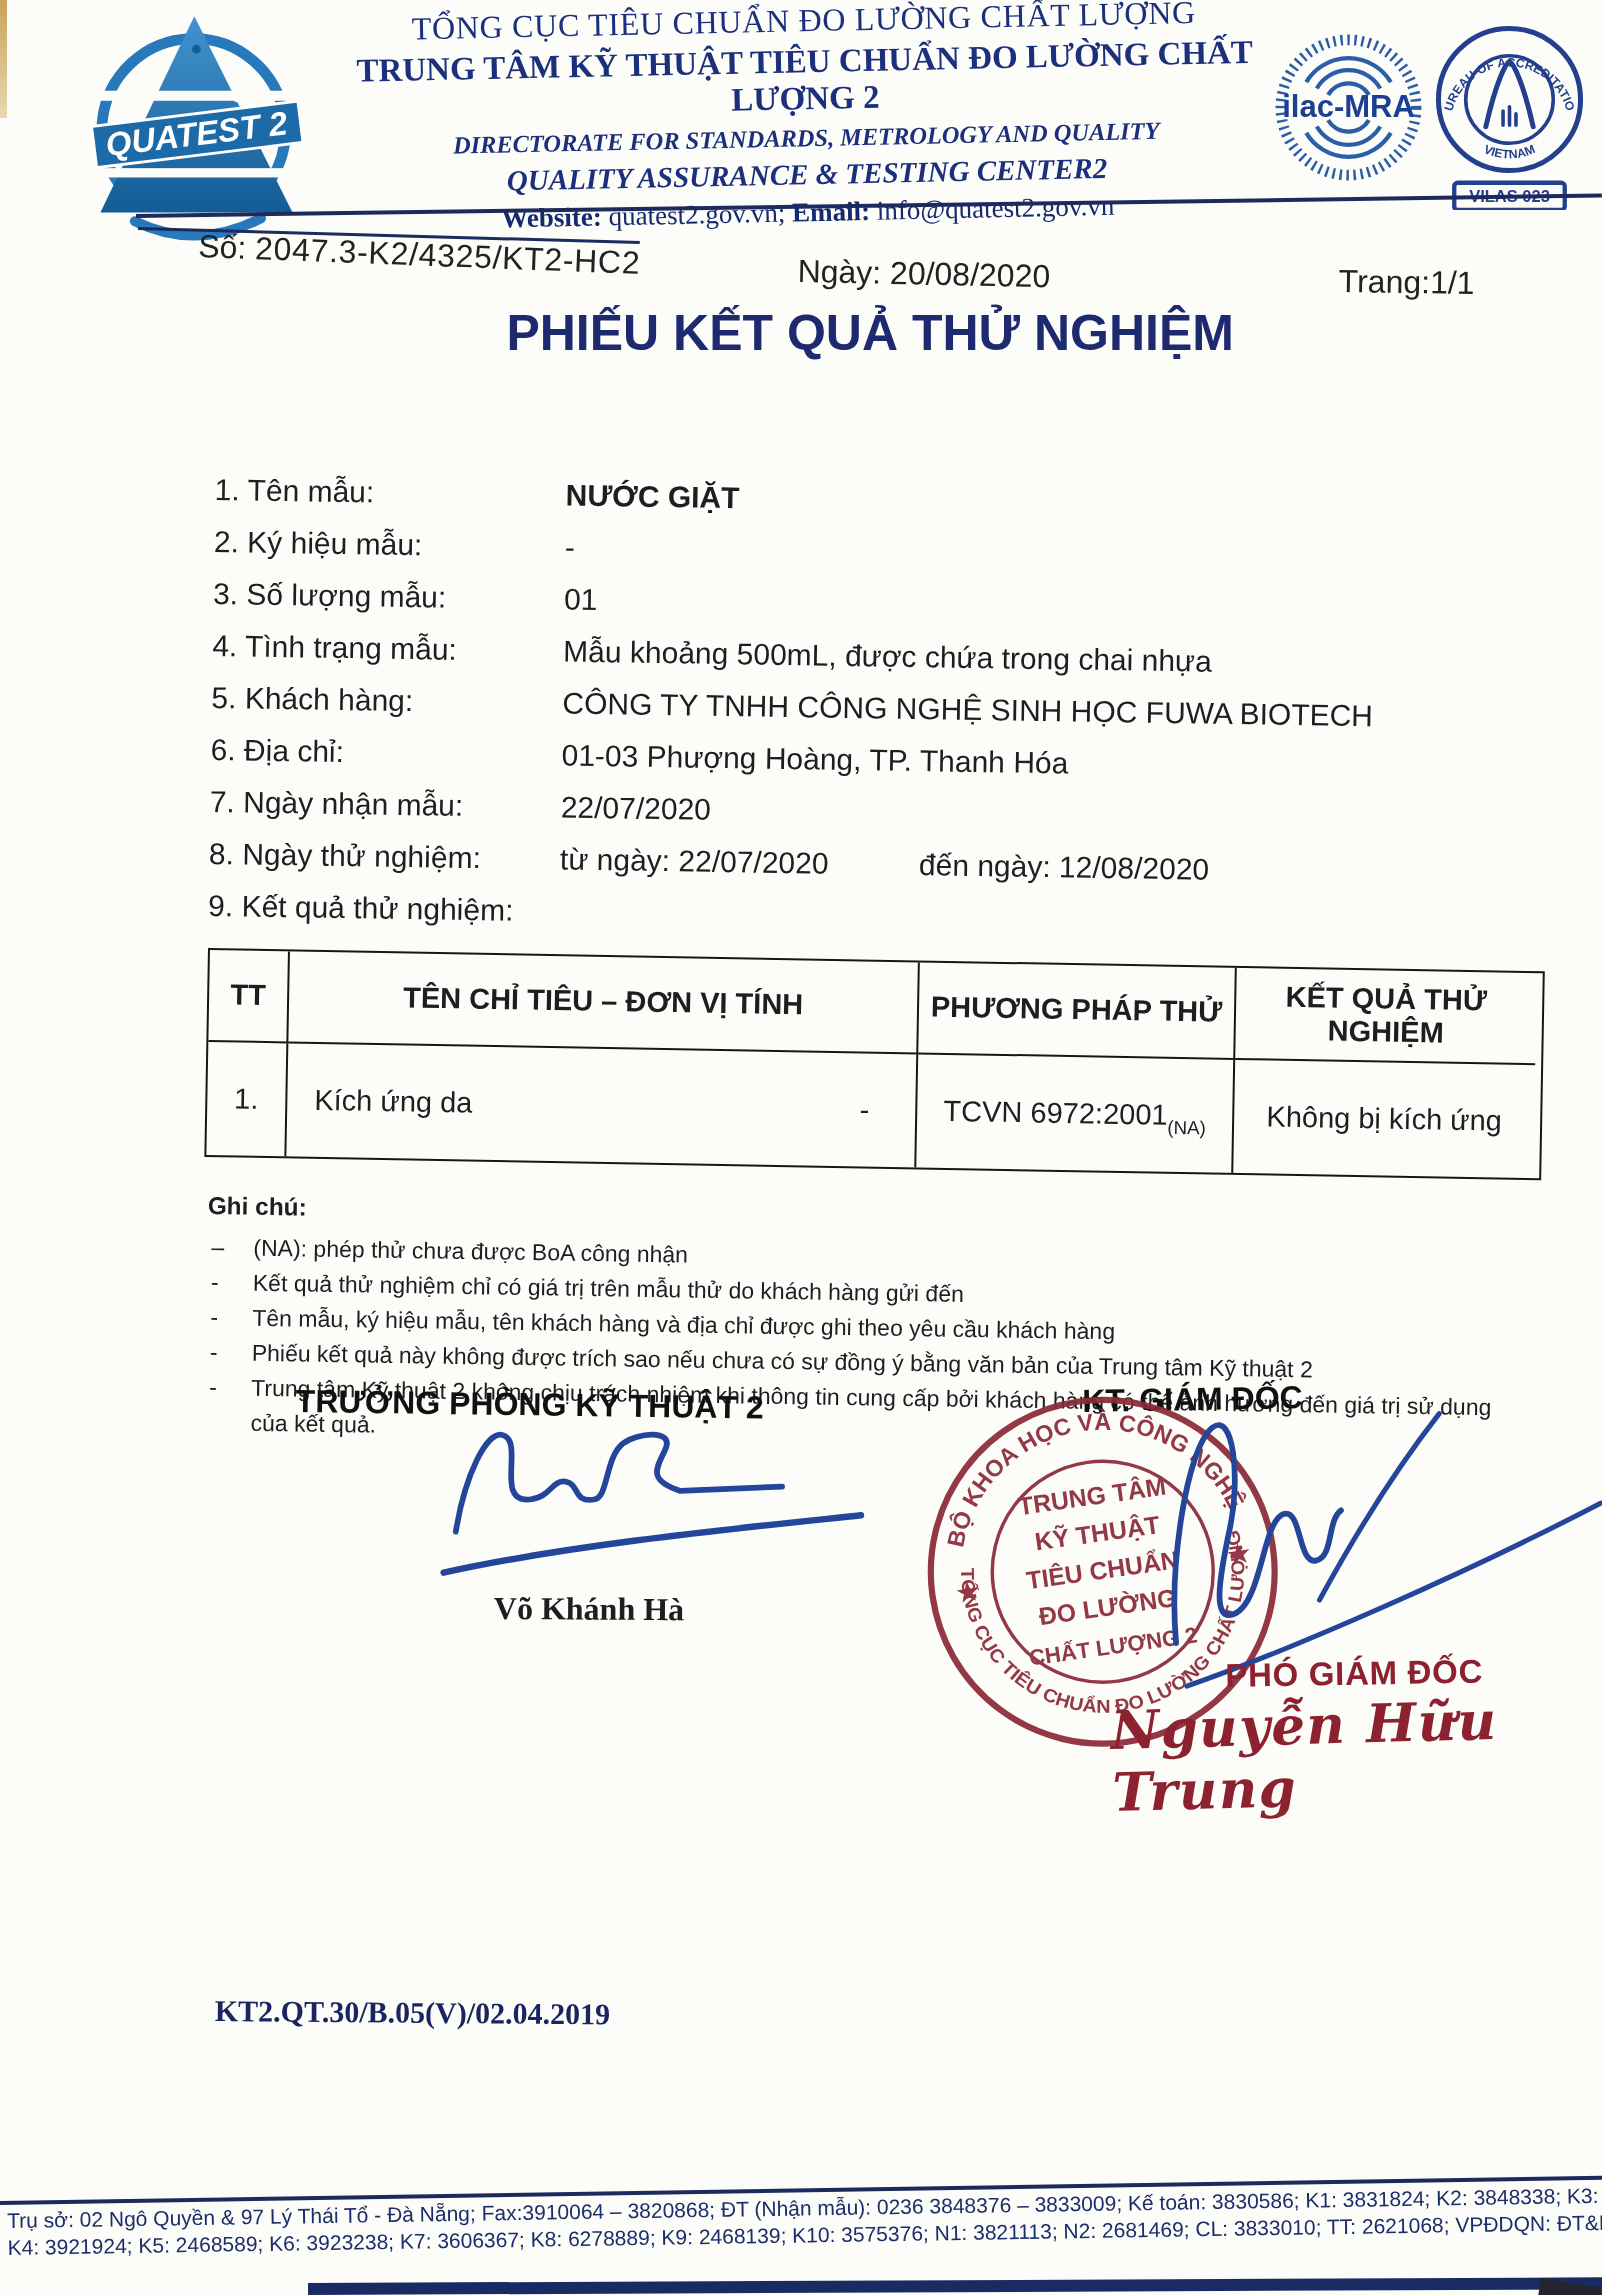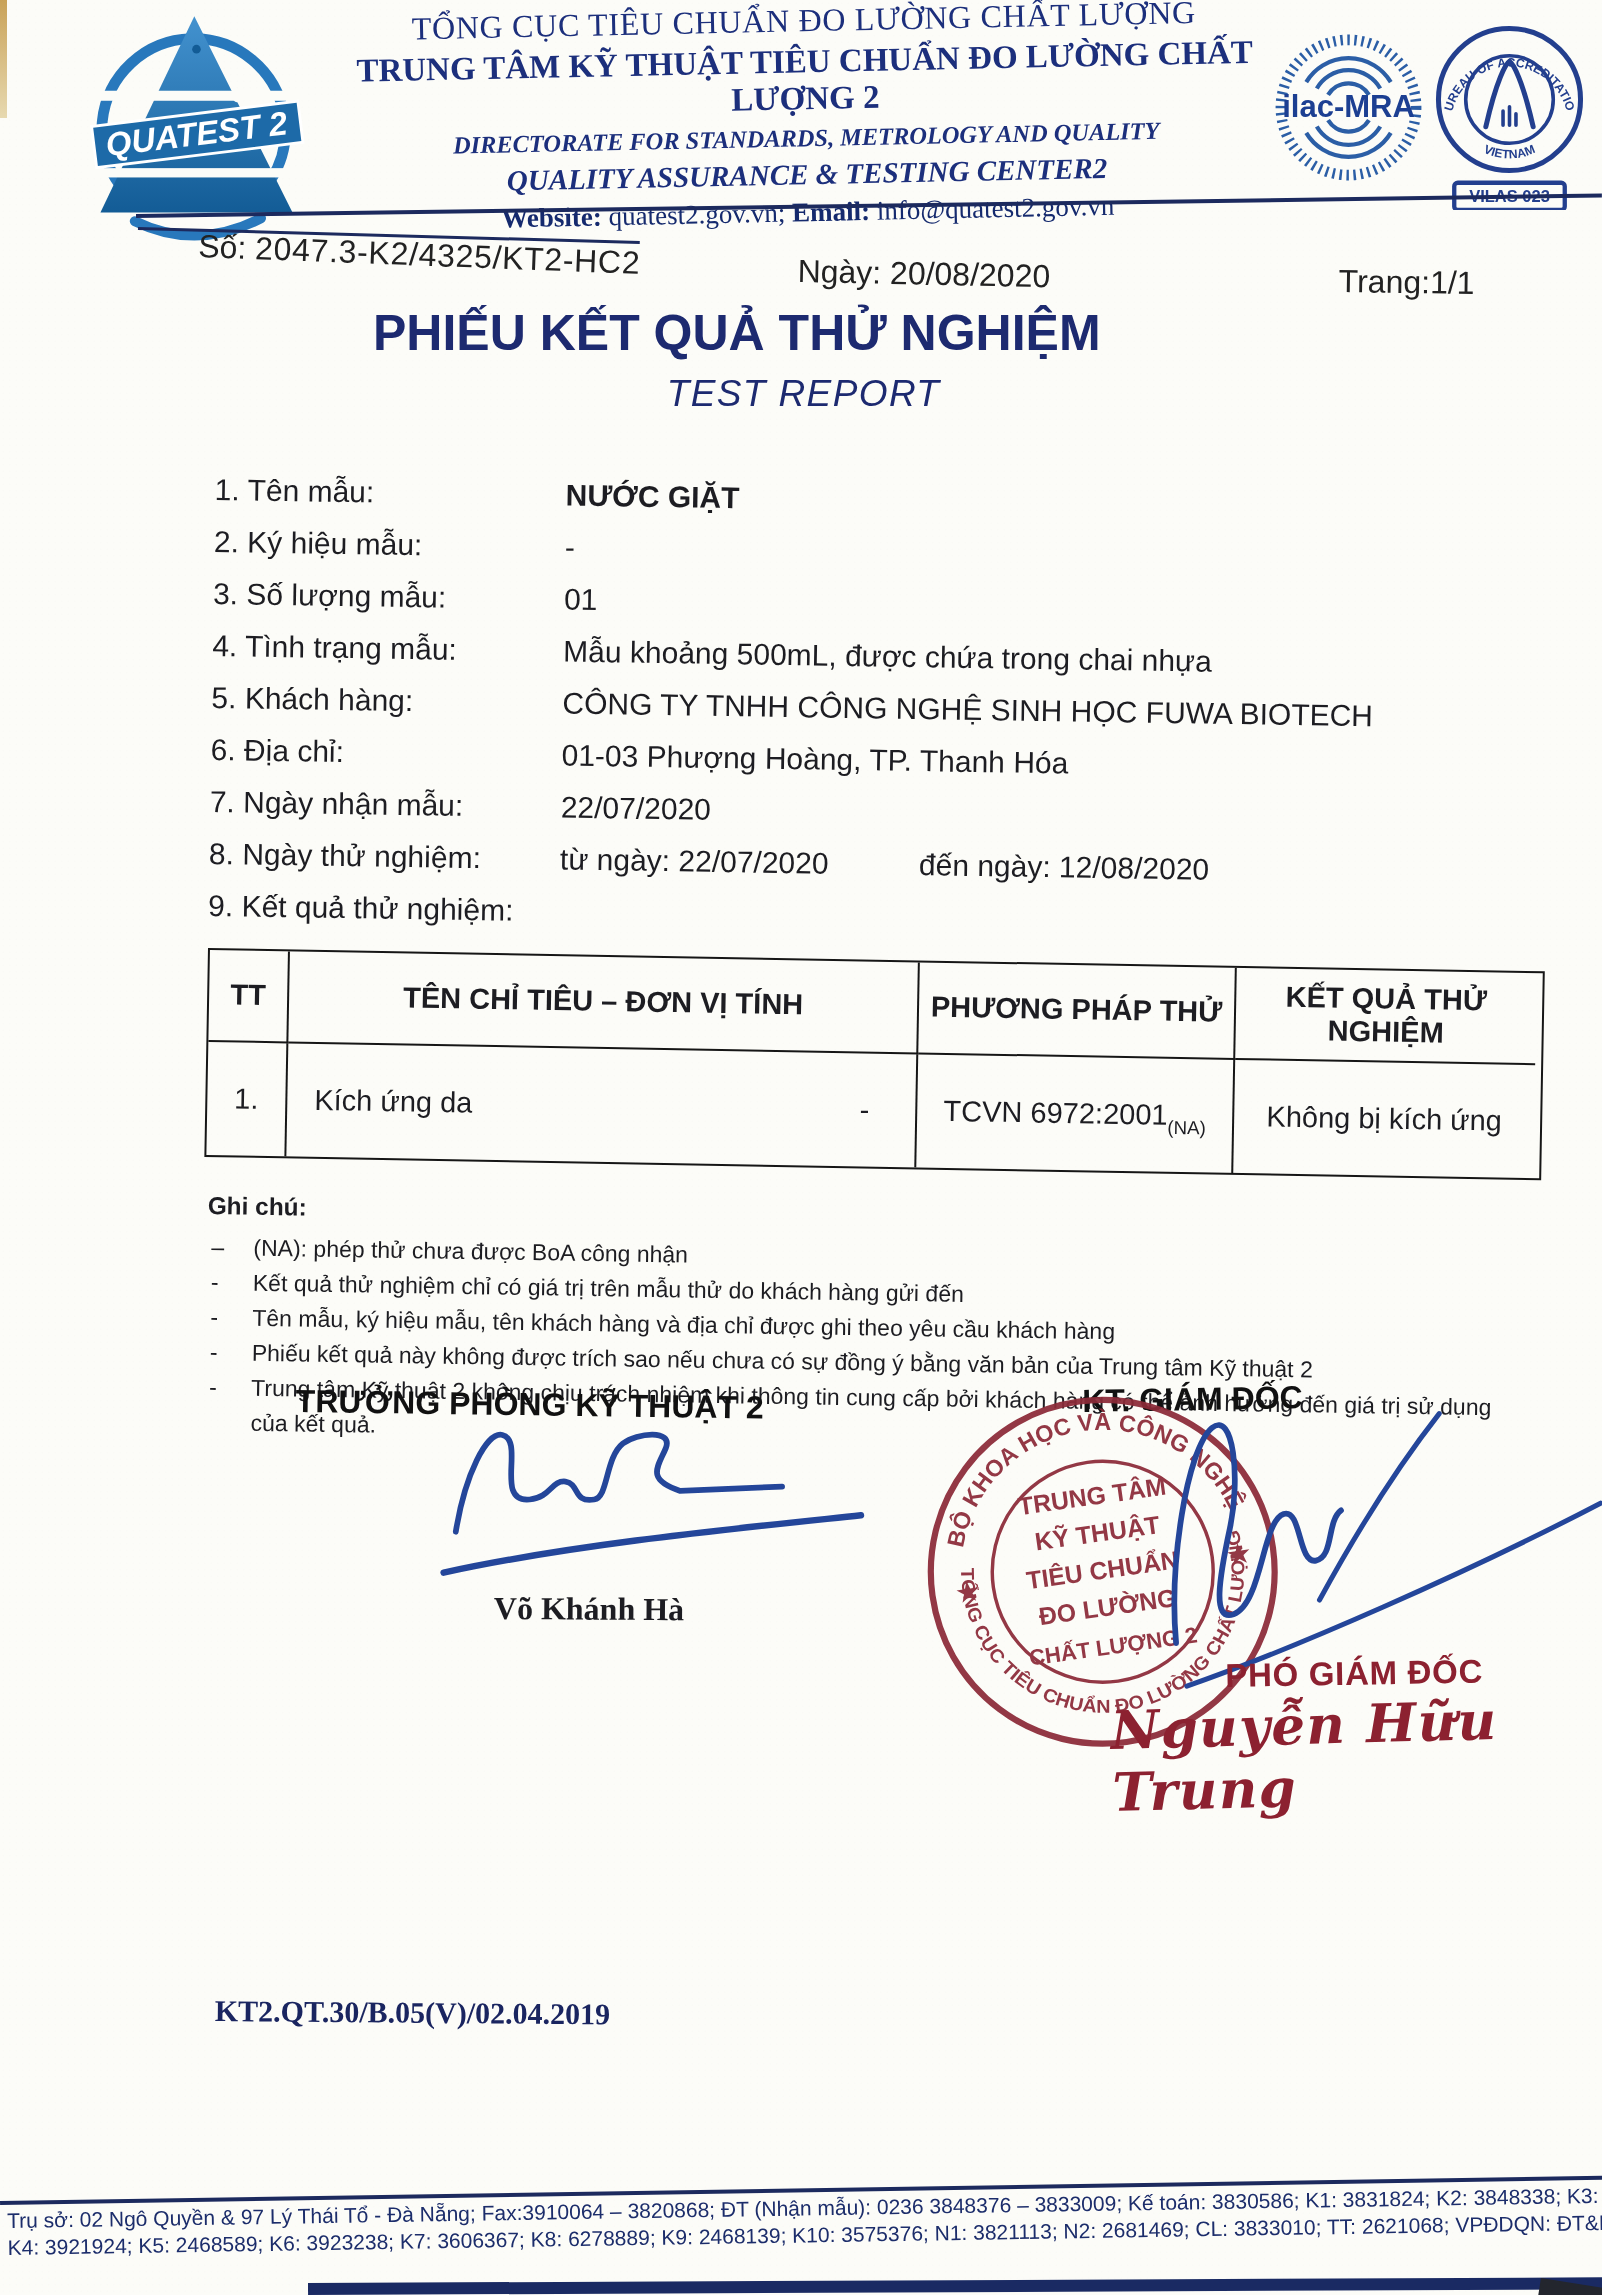--- a/index.html
+++ b/index.html
@@ -24,21 +24,21 @@
   .hdr-l4{font-size:29px;font-style:italic;font-weight:700;margin-top:5.7px;}
   .hdr-l5{font-size:27px;margin-top:5.7px;color:#152a6e;}
   .hdr-l5 b{font-weight:700;}
   .rule{background:#1c2a5e;}
 
   
   .meta{font-size:32px;color:#222;}
   .meta .num{letter-spacing:0.7px;}
 
   
-  .title-vi{left:373px;top:304px;width:861px;text-align:left;
+  .title-vi{left:373px;top:304px;width:861px;text-align:right;
     font-size:50px;font-weight:700;color:#1d2a70;letter-spacing:0px;}
   .title-en{left:373px;top:373px;width:861px;text-align:center;
     font-size:37px;font-style:italic;color:#1d2a70;letter-spacing:1.4px;
     font-family:"Liberation Sans", sans-serif;}
 
   
   .fields{left:215px;top:473px;width:1263px;transform:rotate(0.9deg);}
   .frow{display:flex;height:52px;align-items:flex-start;font-size:30px;}
   .flabel{width:351px;flex:none;}
   .fvalue{flex:1;}
@@ -159,21 +159,20 @@
   </div>
 
   <div class="abs rule" style="left:136px;top:214px;width:1466px;height:3.6px;transform:rotate(-0.8deg);"></div>
   <div class="abs rule" style="left:138px;top:227px;width:502px;height:2.9px;transform:rotate(1.6deg);"></div>
 
   <div class="abs meta" style="left:199px;top:228px;transform:rotate(2.2deg);"><span>Số: </span><span class="num">2047.3-K2/4325/KT2-HC2</span></div>
   <div class="abs meta" style="left:798px;top:253px;transform:rotate(1.2deg);"><span>Ngày: </span><span>20/08/2020</span></div>
   <div class="abs meta" style="left:1339px;top:263px;transform:rotate(0.8deg);">Trang:1/1</div>
 
   <div class="abs title-vi">PHIẾU KẾT QUẢ THỬ NGHIỆM</div>
-  <div class="abs title-en">TEST REPORT</div>
 
   <div class="abs fields">
     <div class="frow">
         <div class="flabel">1. Tên mẫu:</div>
         <div class="fvalue b">NƯỚC GIẶT</div>
       </div>
     <div class="frow">
         <div class="flabel">2. Ký hiệu mẫu:</div>
         <div class="fvalue">-</div>
       </div>

